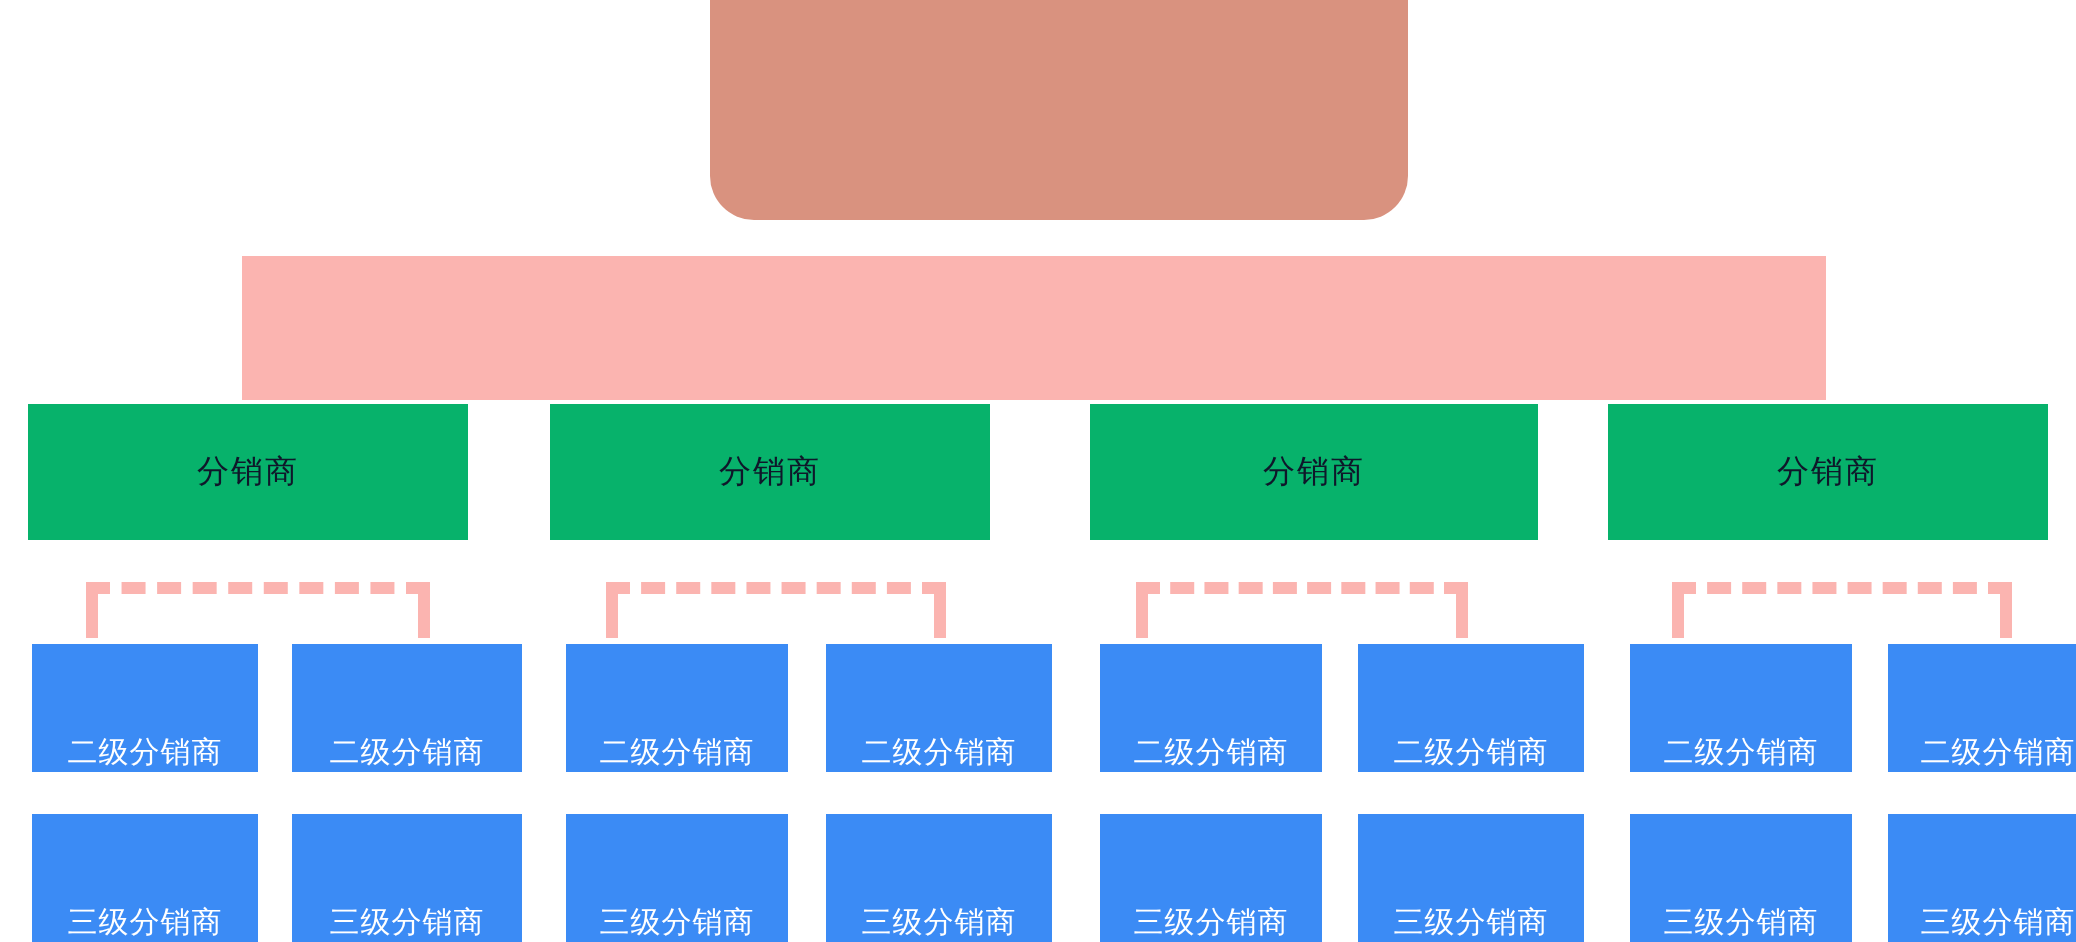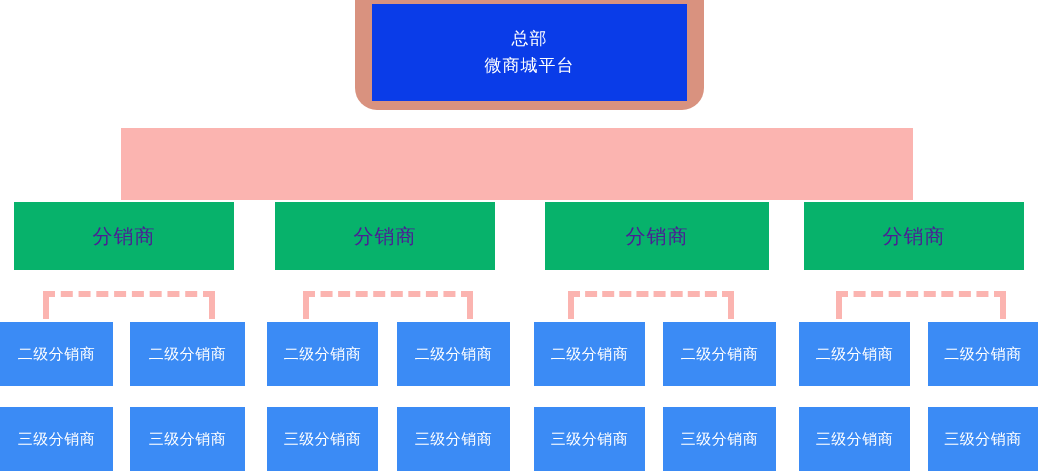--- a/index.html
+++ b/index.html
@@ -63,25 +63,25 @@
     left: 0;
     top: 202px;
     width: 1038px;
     height: 68px;
   }
   .green-box {
     position: absolute;
     top: 0;
     height: 68px;
     background: #07b26b;
-    color: #4c1d95;
+    color: #0f172a;
     display: flex;
     align-items: center;
     justify-content: center;
-    font-size: 20px;
+    font-size: 16px;
     letter-spacing: 1px;
   }
   .g1 { left: 14px;  width: 220px; }
   .g2 { left: 275px; width: 220px; }
   .g3 { left: 545px; width: 224px; }
   .g4 { left: 804px; width: 220px; }
 
   
   .bracket {
     position: absolute;
@@ -126,45 +126,42 @@
     height: 64px;
     border-radius: 22px;
   }
   .blue-box {
     position: absolute;
     top: 0;
     height: 64px;
     background: #3b8bf5;
     color: #ffffff;
     display: flex;
-    align-items: center;
+    align-items: flex-end;
     justify-content: center;
     font-size: 15px;
     letter-spacing: 0.5px;
     white-space: nowrap;
+    margin-left: 16px;
   }
   .c1 { left: 0px;   width: 113px; }
   .c2 { left: 130px; width: 115px; }
   .c3 { left: 267px; width: 111px; }
   .c4 { left: 397px; width: 113px; }
   .c5 { left: 534px; width: 111px; }
   .c6 { left: 663px; width: 113px; }
   .c7 { left: 799px; width: 111px; }
   .c8 { left: 928px; width: 110px; }
 </style>
 </head>
 <body>
 
 <div id="diagram">
 
   <div class="hq-frame"></div>
-  <div class="hq-box">
-    <span class="hq-line">总部</span>
-    <span class="hq-line">微商城平台</span>
-  </div>
 
   <div class="bus-bar"></div>
 
   <div class="lvl1-row">
     <div class="green-box g1">
       <span>分销商</span>
     </div>
     <div class="green-box g2">
       <span>分销商</span>
     </div>

